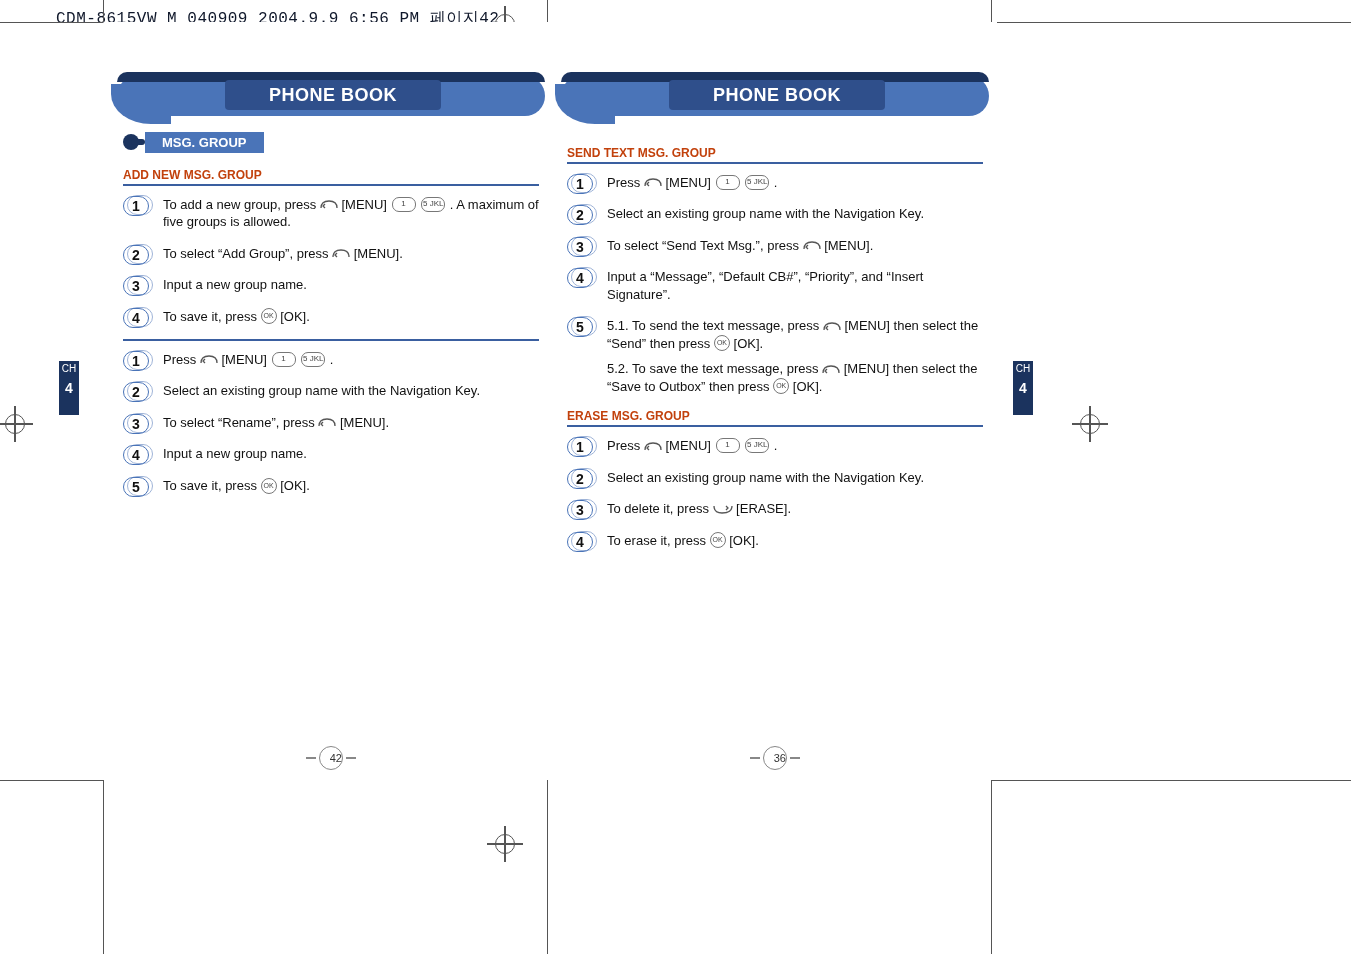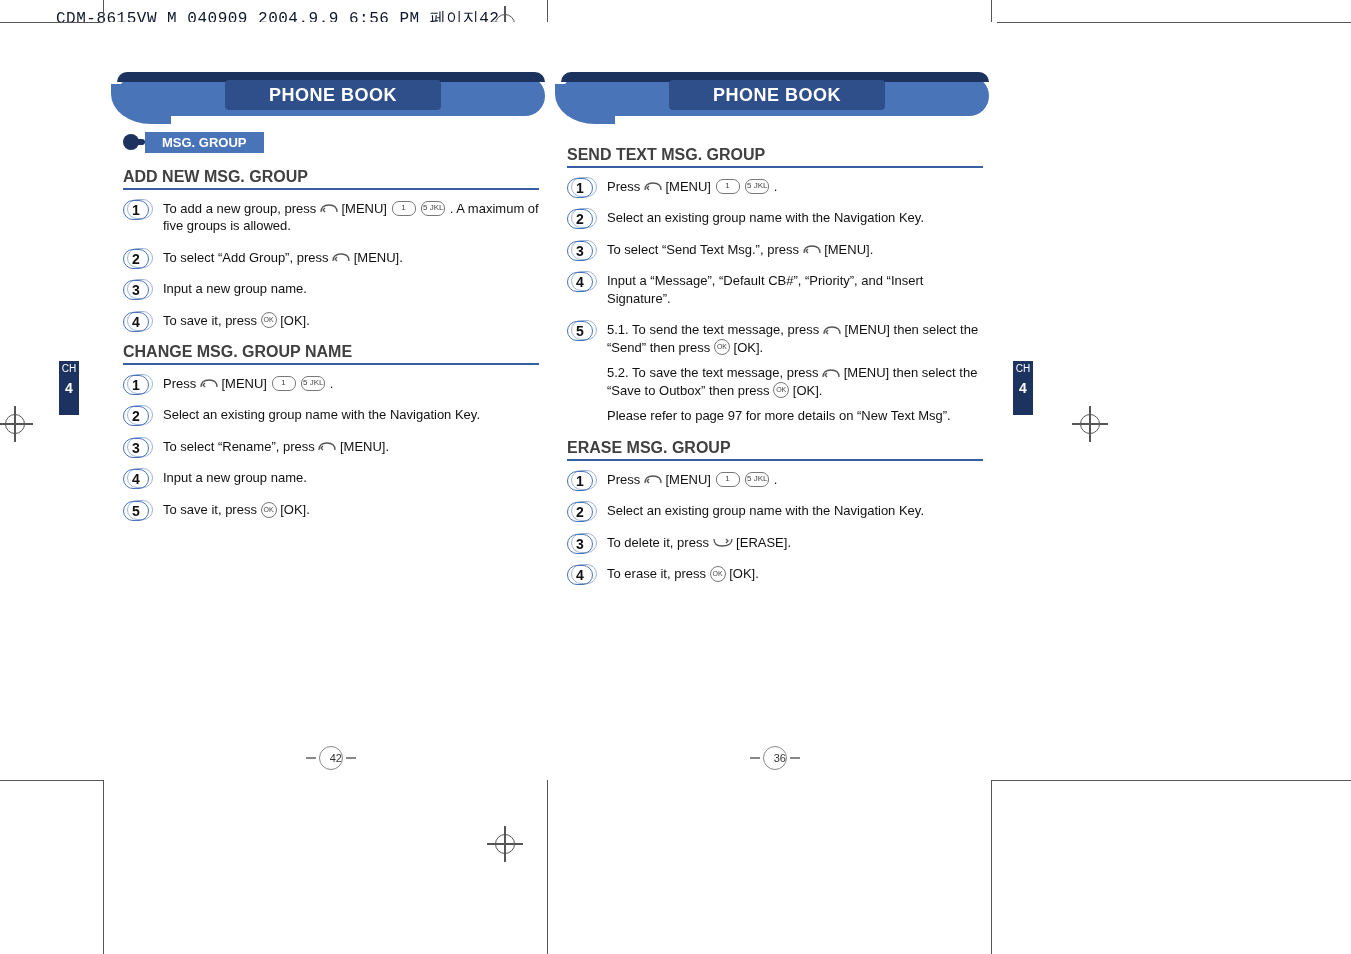--- a/index.html
+++ b/index.html
@@ -33,21 +33,21 @@
   
   .content { position: absolute; left: 14px; right: 14px; top: 110px; }
 
   .bullet-head { position: relative; height: 22px; margin-bottom: 6px; }
   .bullet-head .dot { position: absolute; left: 0; top: 2px; width: 16px; height: 16px; background: #1b335e; border-radius: 50%; }
   .bullet-head .tail { position: absolute; left: 8px; top: 7px; width: 14px; height: 6px; background: #1b335e; border-radius: 3px; }
   .bullet-head .tag { position: absolute; left: 22px; top: 0; background: #4a74b8; color: #fff; font-weight: bold; font-size: 13px; padding: 3px 17px; }
 
   .intro { font-size: 11px; color: #333; line-height: 1.3; margin-bottom: 12px; }
 
-  .subhead { font-size: 16px; font-weight: bold; color: #404040; margin-top: 14px; margin-bottom: 2px; }
+  .subhead { font-size: 12px; font-weight: bold; color: #c2410c; margin-top: 14px; margin-bottom: 2px; }
   .subrule { height: 1.5px; background: #3a5fa0; width: 100%; margin-bottom: 10px; }
 
   .step { position: relative; padding-left: 40px; margin-bottom: 14px; font-size: 13px; line-height: 1.35; color: #111; }
   .step .num { position: absolute; left: 0; top: 0; width: 28px; height: 22px; }
   .step .num .ring { position: absolute; left: 0; top: 0; width: 26px; height: 20px; border: 1.5px solid #4a74b8; border-radius: 10px; box-sizing: border-box; }
   .step .num .ring2 { position: absolute; left: 4px; top: -1px; width: 26px; height: 20px; border: 1.5px solid #9fb4d8; border-radius: 10px; box-sizing: border-box; }
   .step .num .n { position: absolute; left: 0; top: 0; width: 26px; height: 20px; line-height: 20px; text-align: center; font-weight: bold; font-size: 14px; color: #111; }
 
   .inline-icon { display: inline-block; vertical-align: middle; }
   .softkey-icon svg { display: block; }
@@ -165,21 +165,20 @@
             <div class="step">
               <div class="num">
                 <div class="ring2"></div>
                 <div class="ring"></div>
                 <div class="n">4</div>
               </div>
               <div>
                 <div>To save it, press <span class="ok-circ">OK</span> [OK].</div>
               </div>
             </div>
-            <div class="subhead">CHANGE MSG. GROUP NAME</div>
             <div class="subrule"></div>
             <div class="step">
               <div class="num">
                 <div class="ring2"></div>
                 <div class="ring"></div>
                 <div class="n">1</div>
               </div>
               <div>
                 <div>Press <span class="inline-icon softkey-icon"><svg width="18" height="14" viewBox="0 0 18 14">
                       <path d="M1 10 Q1 3 9 3 Q17 3 17 10" fill="none" stroke="#555" stroke-width="1.3"></path>
@@ -305,21 +304,20 @@
               </div>
               <div>
                 <div>5.1. To send the text message, press <span class="inline-icon softkey-icon"><svg width="18" height="14" viewBox="0 0 18 14">
                       <path d="M1 10 Q1 3 9 3 Q17 3 17 10" fill="none" stroke="#555" stroke-width="1.3"></path>
                       <path d="M5 6 L3 8 L5 10" fill="none" stroke="#555" stroke-width="1.3"></path>
                     </svg></span> [MENU] then select the “Send” then press <span class="ok-circ">OK</span> [OK].</div>
                 <div style="margin-top: 8px;">5.2. To save the text message, press <span class="inline-icon softkey-icon"><svg width="18" height="14" viewBox="0 0 18 14">
                       <path d="M1 10 Q1 3 9 3 Q17 3 17 10" fill="none" stroke="#555" stroke-width="1.3"></path>
                       <path d="M5 6 L3 8 L5 10" fill="none" stroke="#555" stroke-width="1.3"></path>
                     </svg></span> [MENU] then select the “Save to Outbox” then press <span class="ok-circ">OK</span> [OK].</div>
-                <div style="margin-top: 8px;">Please refer to page 97 for more details on “New Text Msg”.</div>
               </div>
             </div>
             <div class="subhead">ERASE MSG. GROUP</div>
             <div class="subrule"></div>
             <div class="step">
               <div class="num">
                 <div class="ring2"></div>
                 <div class="ring"></div>
                 <div class="n">1</div>
               </div>

